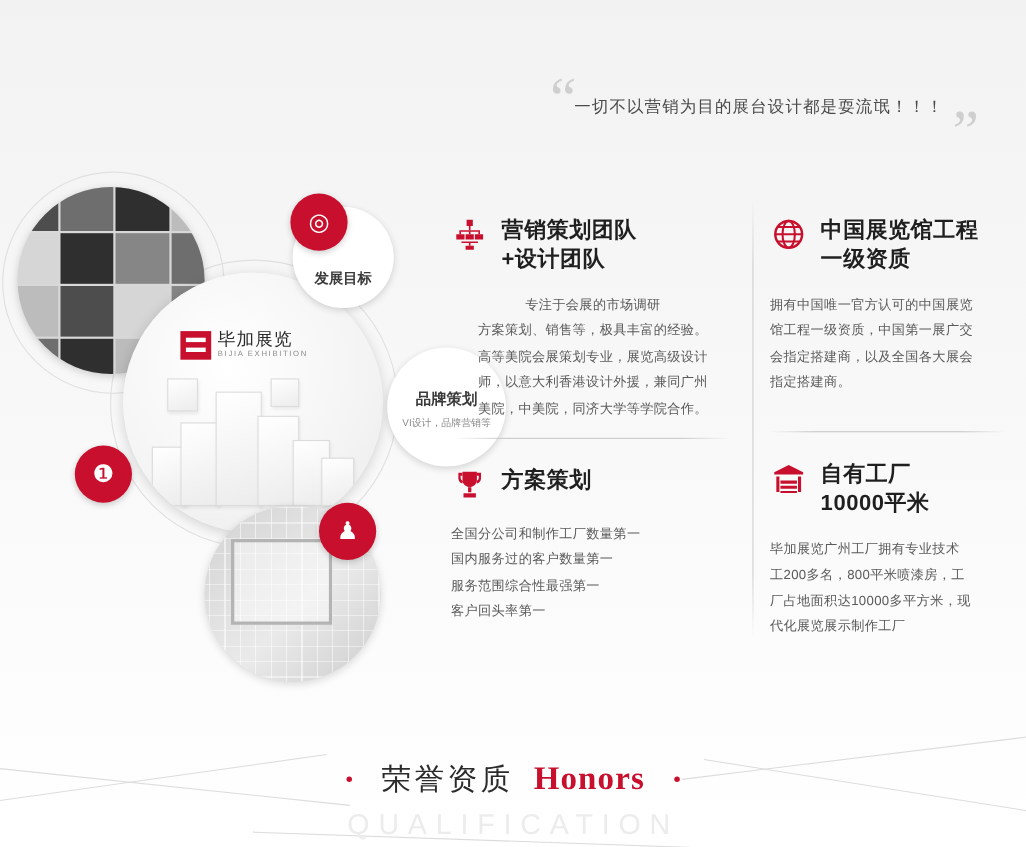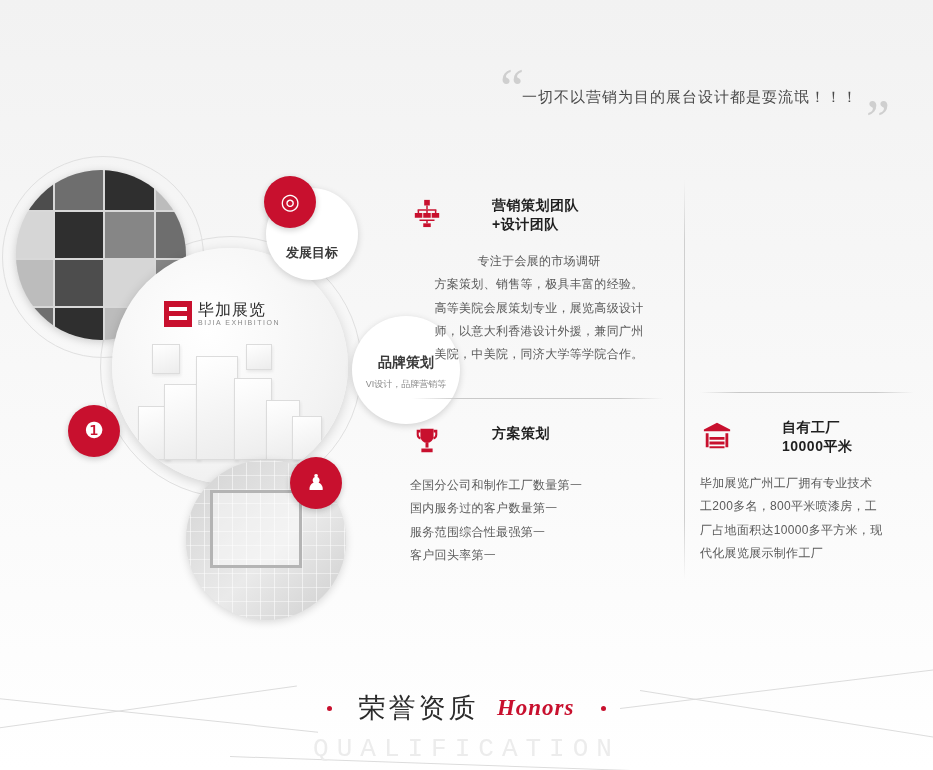--- a/index.html
+++ b/index.html
@@ -253,26 +253,25 @@
   }
   .ft-icon {
     width: 34px; height: 34px;
     flex: 0 0 auto;
     color: #c8102e;
     display: flex;
     align-items: center;
     justify-content: center;
   }
   .ft-title {
-    font-size: 14px;
+    font-size: 20px;
     font-weight: bold;
     color: #1f1f1f;
     line-height: 1.35;
     letter-spacing: .5px;
-    margin-left: 36px;
   }
   .ft-body {
     margin-top: 16px;
     font-size: 12px;
     color: #5a5a5a;
     line-height: 1.95;
     letter-spacing: .3px;
   }
   .f1 { left: 410px; top: 196px; width: 258px; }
   .f2 { left: 410px; top: 424px; width: 258px; }
@@ -318,22 +317,21 @@
     white-space: nowrap;
   }
   .honors .cn {
     font-size: 27px;
     color: #2b2b2b;
     letter-spacing: 3px;
     vertical-align: middle;
   }
   .honors .en {
     font-family: "Liberation Serif", serif;
-    font-size: 23px;
-    font-style: italic;
+    font-size: 30px;
     font-weight: bold;
     color: #c8102e;
     letter-spacing: 1px;
     margin-left: 14px;
     vertical-align: middle;
   }
   .dot {
     display: inline-block;
     width: 5px; height: 5px;
     border-radius: 50%;
@@ -341,21 +339,21 @@
     vertical-align: middle;
     margin: 0 22px;
   }
   .watermark {
     position: absolute;
     left: 0; right: 0; top: 74px;
     text-align: center;
     font-size: 26px;
     letter-spacing: 8px;
     color: #ececec;
-    font-family: Liberation Mono, monospace;
+    font-family: Liberation Sans, sans-serif;
   }
 </style>
 </head>
 <body>
 
 <div class="page">
 
   <div class="header">
     <div class="quote-mark quote-open">“</div>
     <div class="quote-text">一切不以营销为目的展台设计都是耍流氓！！！</div>
@@ -475,20 +473,39 @@
       <div class="ft-title">
         <div>方案策划</div>
       </div>
     </div>
     <div class="ft-body" style="white-space: pre-line;">全国分公司和制作工厂数量第一
 国内服务过的客户数量第一
 服务范围综合性最强第一
 客户回头率第一</div>
   </div>
 
+  <div class="feature f3">
+    <div class="ft-head">
+      <div class="ft-icon">
+        <svg viewBox="0 0 32 32" width="30" height="30" aria-hidden="true">
+          <circle cx="16" cy="16" r="13" fill="none" stroke="#c8102e" stroke-width="2.4"></circle>
+          <ellipse cx="16" cy="16" rx="6" ry="13" fill="none" stroke="#c8102e" stroke-width="2"></ellipse>
+          <path d="M3.6 16h24.8M5.6 9h20.8M5.6 23h20.8" stroke="#c8102e" stroke-width="2" fill="none"></path>
+        </svg>
+      </div>
+      <div class="ft-title">
+        <div>中国展览馆工程</div>
+        <div>一级资质</div>
+      </div>
+    </div>
+    <div class="ft-body" style="white-space: pre-line;">拥有中国唯一官方认可的中国展览
+馆工程一级资质，中国第一展广交
+会指定搭建商，以及全国各大展会
+指定搭建商。</div>
+  </div>
 
   <div class="feature f4">
     <div class="ft-head">
       <div class="ft-icon">
         <svg viewBox="0 0 32 32" width="30" height="30" aria-hidden="true">
           <path fill="#c8102e" d="M2 10 16 3l14 7v2H2z"></path>
           <path fill="#c8102e" d="M4 14h3v15H4zM25 14h3v15h-3z"></path>
           <path fill="#c8102e" d="M8 18h16v3H8zM8 23h16v3H8zM8 28h16v2H8z"></path>
         </svg>
       </div>

